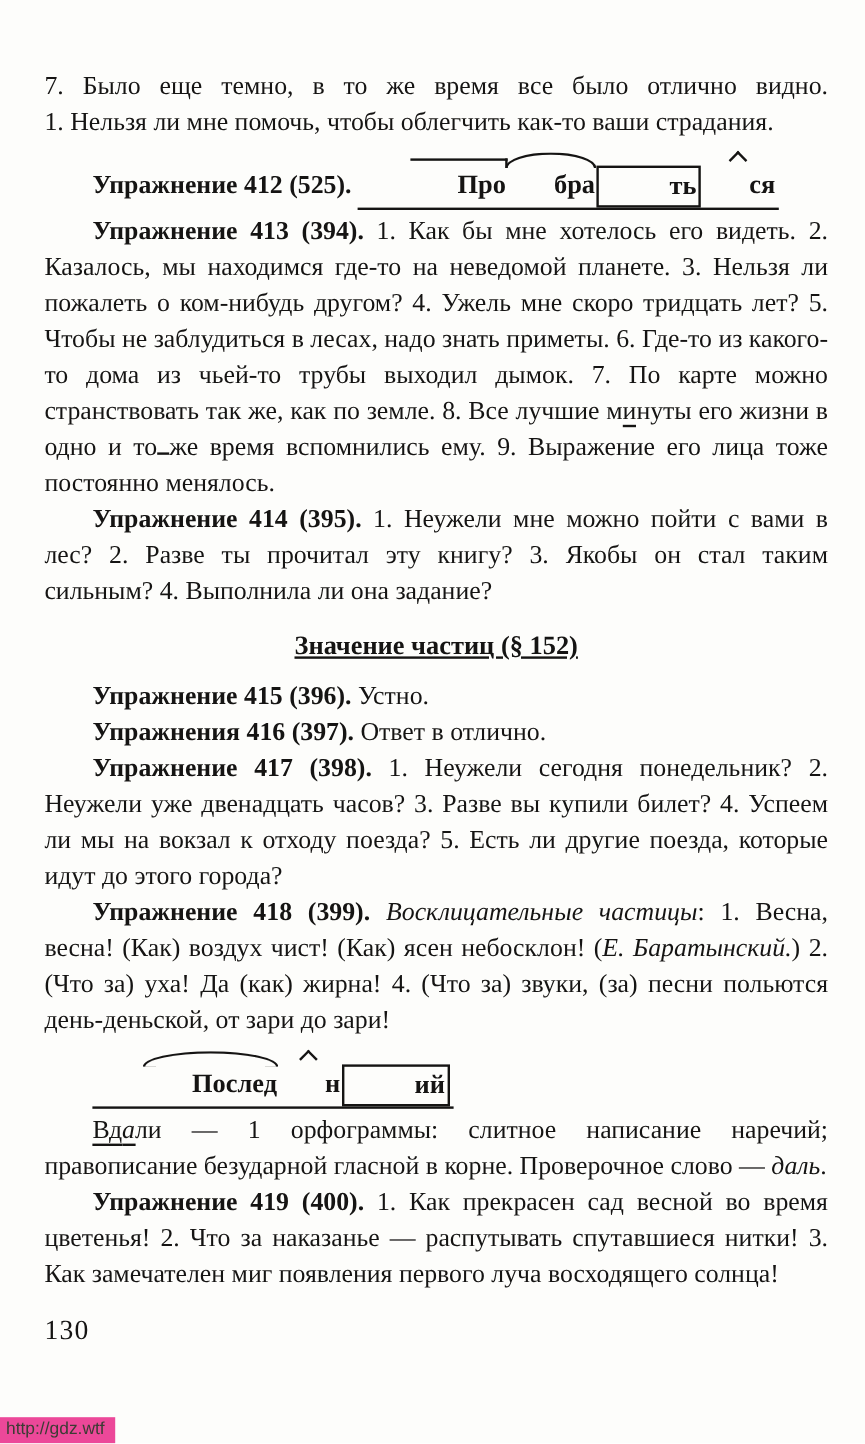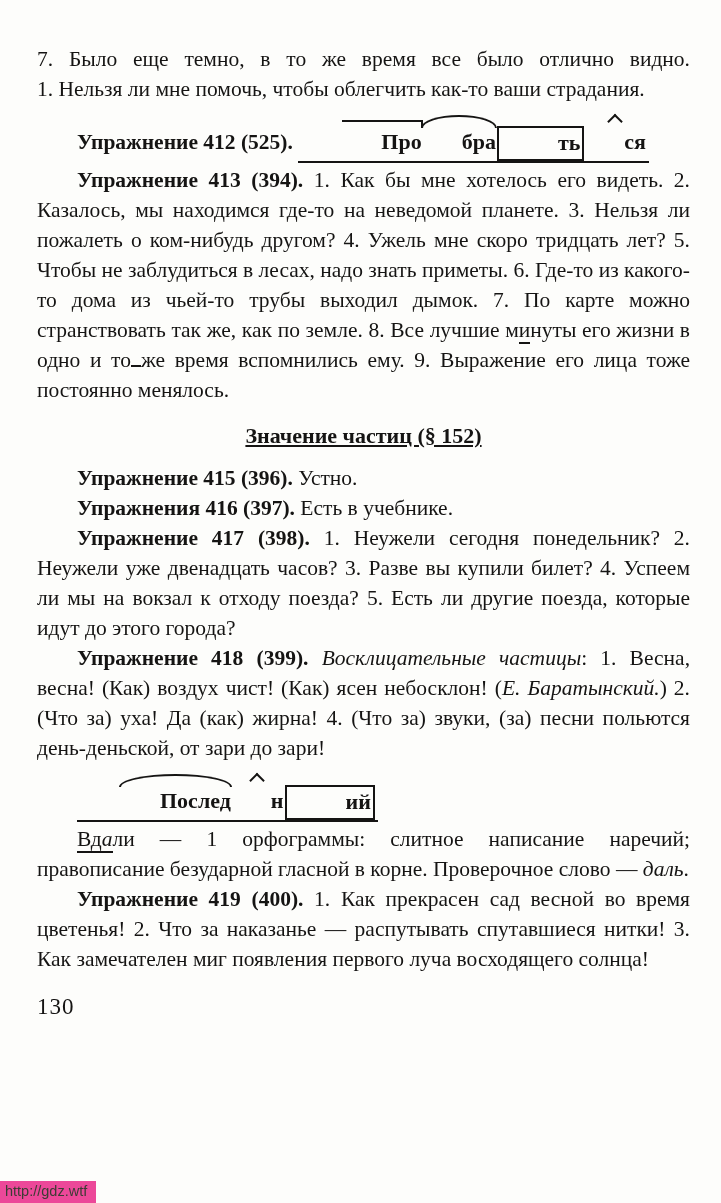--- a/index.html
+++ b/index.html
@@ -6,21 +6,21 @@
   html,body { background:#ffffff; }
   .page {
     position:relative;
     width:721px; height:1203px;
     background:#fdfdfb;
     overflow:hidden;
     font-family:"Liberation Serif","DejaVu Serif",serif;
     color:#151413;
   }
   .text-block {
-    position:absolute; top:44px; left:37px; right:31px;
+    position:absolute; top:56px; left:37px; right:31px;
   }
   p, .line { font-size:21.5px; line-height:30px; }
   .just { text-align:justify; }
   .just-all { text-align:justify; text-align-last:justify; }
   .indent { text-indent:40px; }
   b { font-weight:bold; }
   i { font-style:italic; }
   .u { border-bottom:2px solid #151413; }
   .section-title {
     text-align:center; font-weight:bold; font-size:22px;
@@ -77,26 +77,27 @@
     <div class="line just-all">7. Было еще темно, в то же время все было отлично видно.</div>
     <div class="line just">1. Нельзя ли мне помочь, чтобы облегчить как-то ваши страдания.</div>
 
     <p class="just indent morph-row">
       <b>Упражнение 412 (525).</b>
       <span class="mword"><span class="mpart pre">Про</span><span class="mpart root">бра</span><span class="mpart end">ть</span><span class="mpart sfx">ся</span></span>
     </p>
 
     <p class="just indent"><b>Упражнение 413 (394).</b><span> 1. Как бы мне хотелось его видеть. 2. Казалось, мы находимся где-то на неведомой планете. 3. Нельзя ли пожалеть о ком-нибудь другом? 4. Ужель мне скоро тридцать лет? 5. Чтобы не заблудиться в лесах, надо знать приметы. 6. Где-то из какого-то дома из чьей-то трубы выходил дымок. 7. По карте можно странствовать так же, как по земле. 8. Все лучшие м</span><span class="u">и</span><span>нуты его жизни в одно и то</span><span class="gap-mark"></span><span>же время вспомнились ему. 9. Выражение его лица тоже постоянно менялось.</span></p>
 
+    <p class="just indent"><b>Упражнение 414 (395).</b><span> 1. Неужели мне можно пойти с вами в лес? 2. Разве ты прочитал эту книгу? 3. Якобы он стал таким сильным? 4. Выполнила ли она задание?</span></p>
 
     <h2 class="section-title">Значение частиц (§ 152)</h2>
 
     <p class="just indent"><b>Упражнение 415 (396).</b><span> Устно.</span></p>
 
-    <p class="just indent"><b>Упражнения 416 (397).</b><span> Есть в учебнике.</span></p>
+    <p class="just indent"><b>Упражнения 416 (397).</b><span> Ответ в отлично.</span></p>
 
     <p class="just indent"><b>Упражнение 417 (398).</b><span> 1. Неужели сегодня понедельник? 2. Неужели уже двенадцать часов? 3. Разве вы купили билет? 4. Успеем ли мы на вокзал к отходу поезда? 5. Есть ли другие поезда, которые идут до этого города?</span></p>
 
     <p class="just indent"><b>Упражнение 418 (399).</b> <i>Восклицательные частицы</i><span>: 1. Весна, весна! (Как) воздух чист! (Как) ясен небосклон! (</span><i>Е. Баратынский.</i><span>) 2. (Что за) уха! Да (как) жирна! 4. (Что за) звуки, (за) песни польются день-деньской, от зари до зари!</span></p>
 
 
     <p class="indent morph-row">
       <span class="mword"><span class="mpart root">Послед</span><span class="mpart sfx">н</span><span class="mpart end">ий</span></span>
     </p>
 

